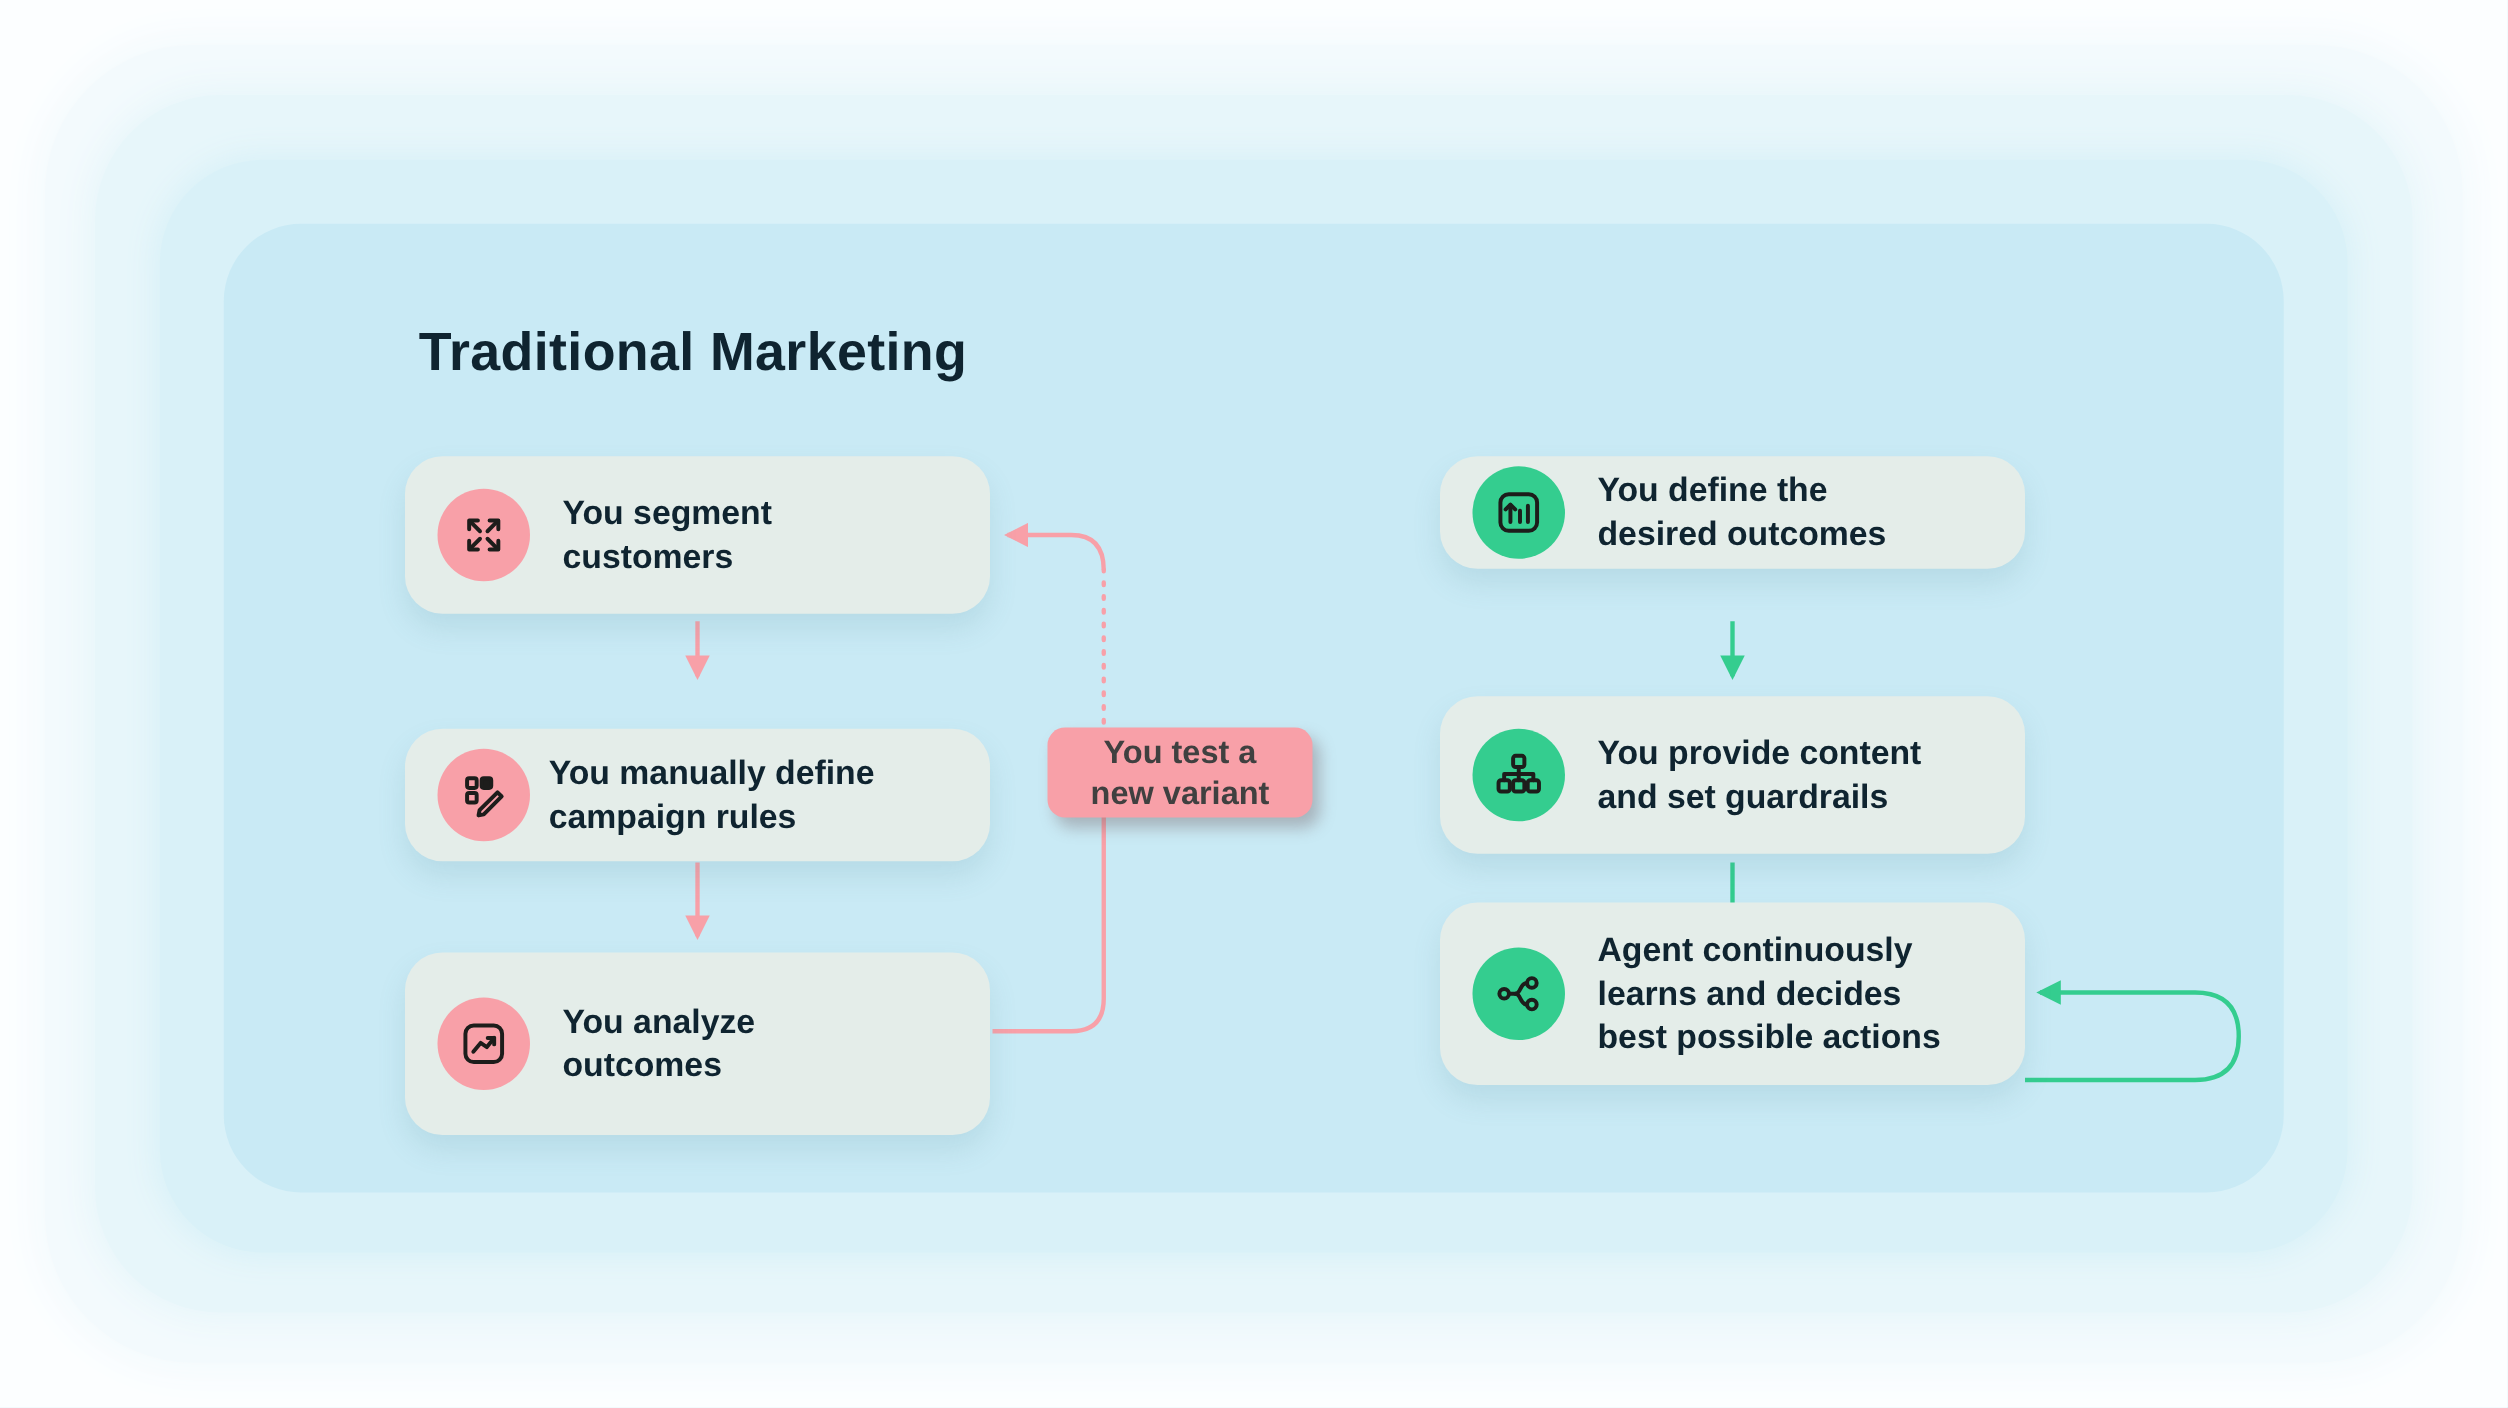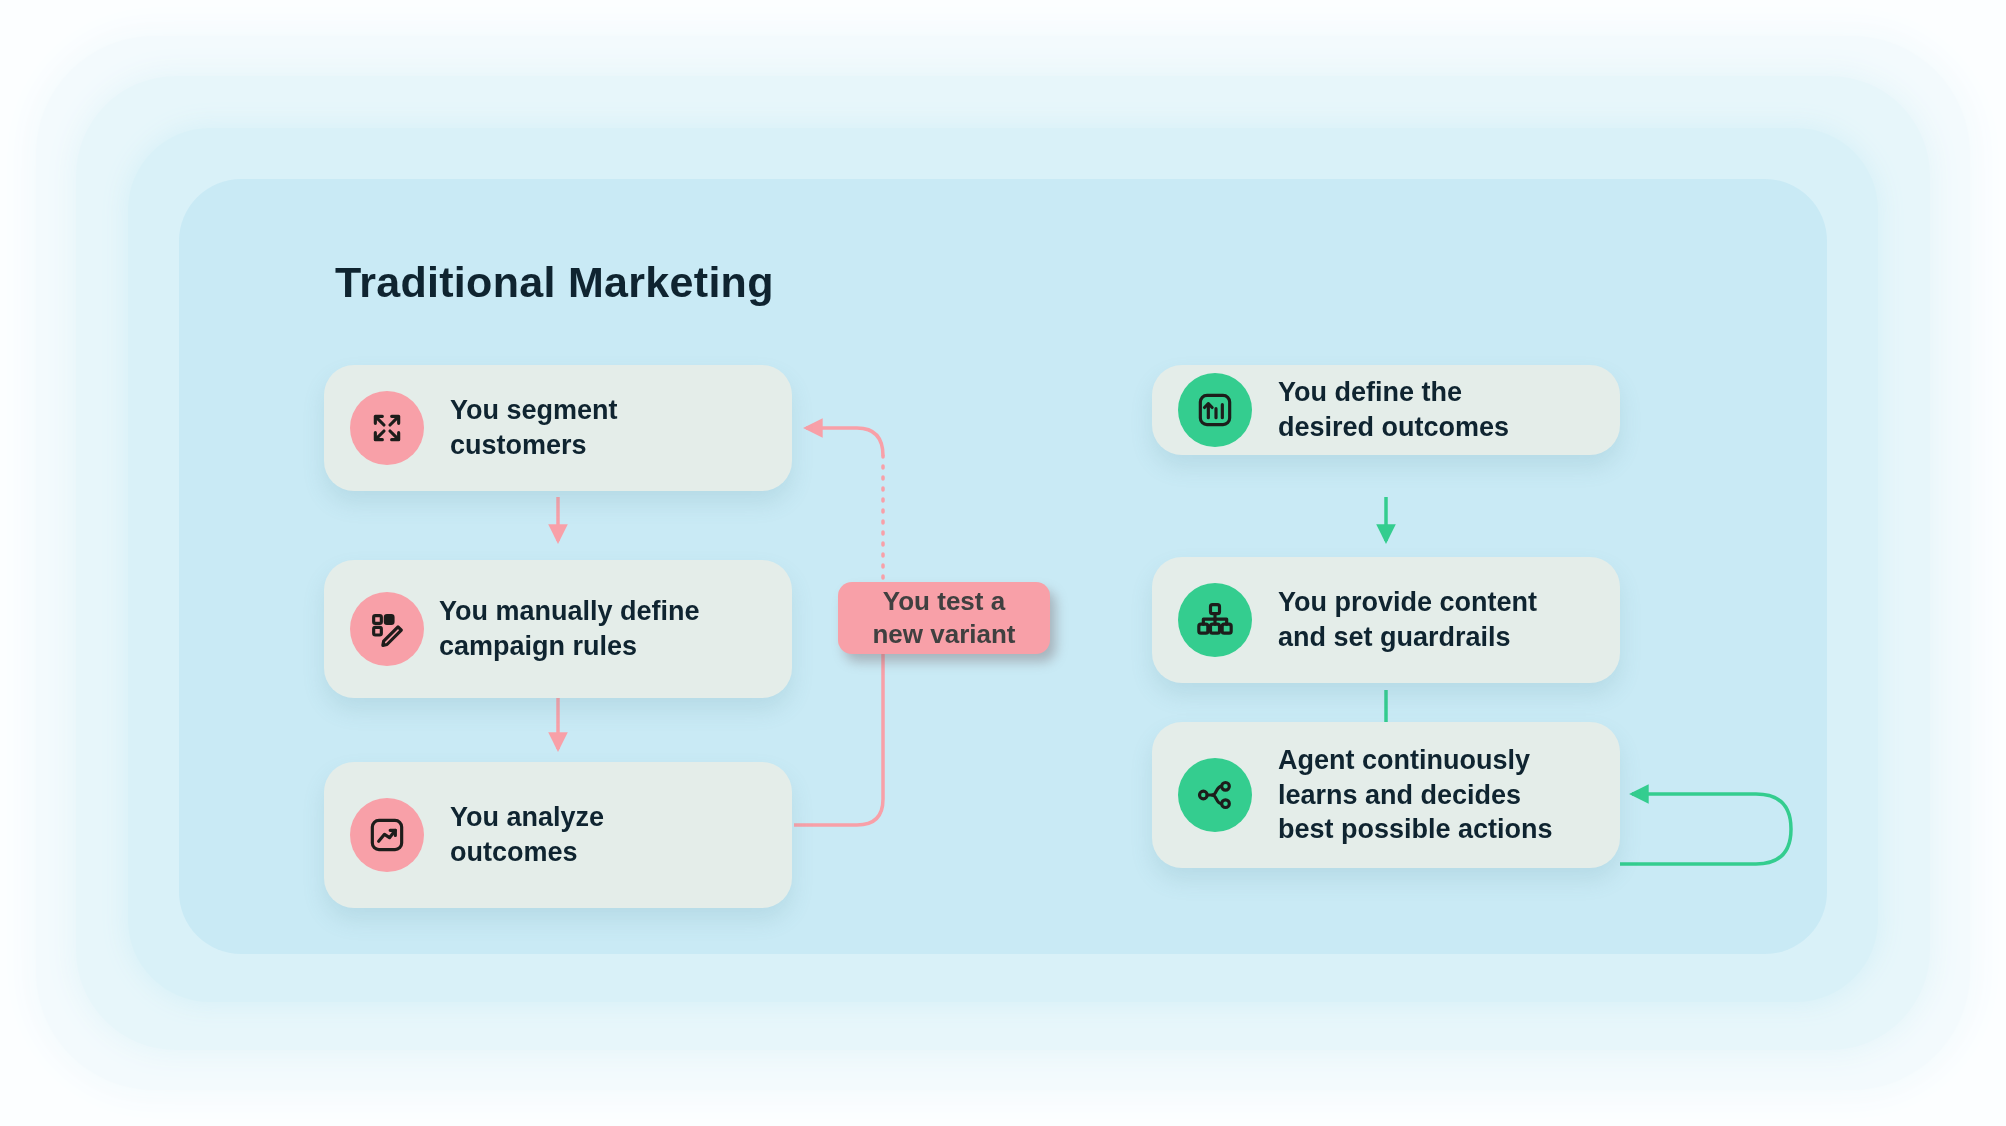--- a/index.html
+++ b/index.html
@@ -23,21 +23,21 @@
   #right-title { left:1177px; top:258px; }
 
   .connectors { position:absolute; left:0; top:0; pointer-events:none; }
 
   .card { position:absolute; width:468px; background:var(--card,#E4EDE9); border-radius:30px;
           display:flex; align-items:center; padding-left:26px; gap:26px;
           box-shadow:0 12px 22px rgba(88,140,156,0.16); }
   .card.left  { left:324px; }
   .card.right { left:1152px; }
   #l-card-1 { top:365px; height:126px; }
-  #l-card-2 { top:560px; height:138px;gap:15px; }
+  #l-card-2 { top:583px; height:106px;gap:15px; }
   #l-card-3 { top:762px; height:146px; }
   #r-card-1 { top:365px; height:90px; }
   #r-card-2 { top:557px; height:126px; }
   #r-card-3 { top:722px; height:146px; }
 
   .icon-circle { flex:0 0 74px; width:74px; height:74px; border-radius:50%;
                  display:flex; align-items:center; justify-content:center; }
   .icon-circle.pink  { background:var(--pink,#F8A0A8); }
   .icon-circle.green { background:var(--green,#34CD8F); }
   .icon-circle svg { width:40px; height:40px; stroke:#1D1D1B; stroke-width:1.9;

